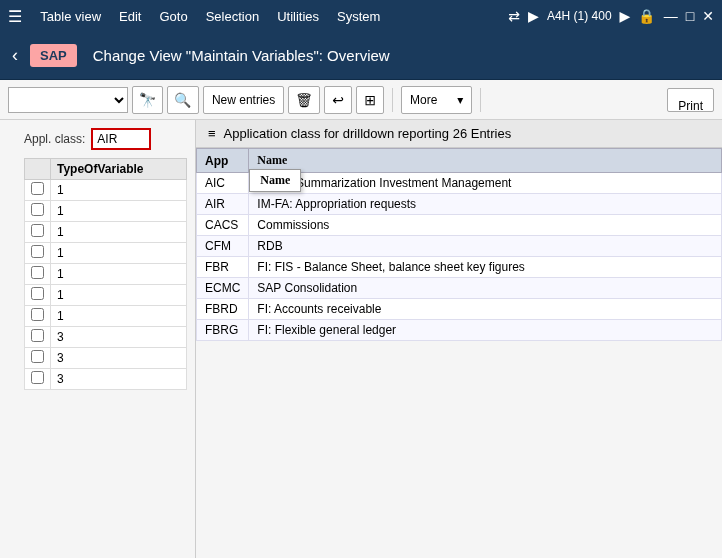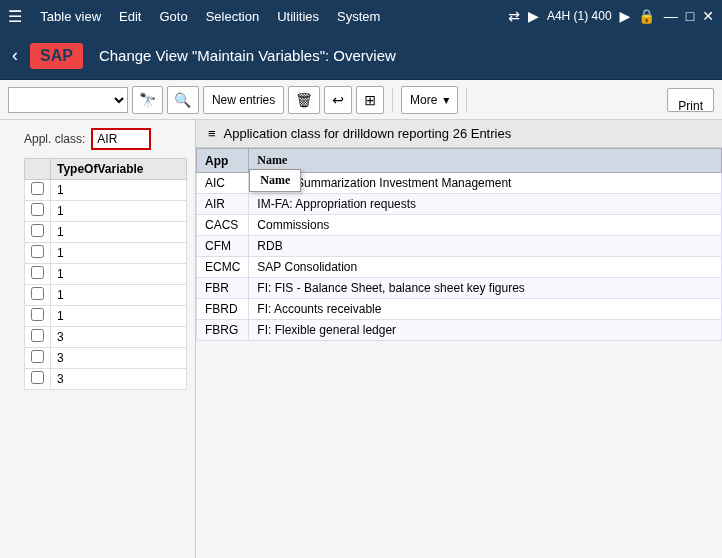--- a/index.html
+++ b/index.html
@@ -35,24 +35,24 @@
       padding: 0 12px;
       border-bottom: 1px solid #0f2b47;
     }
     .back-arrow {
       color: white;
       font-size: 18px;
       margin-right: 12px;
       cursor: pointer;
     }
     .sap-logo {
-      background: #ef4444;
+      background: #fca5a5;
       color: #1a3a5c;
       font-weight: bold;
-      font-size: 16px;
+      font-size: 13px;
       padding: 4px 10px;
       border-radius: 3px;
       margin-right: 16px;
     }
     .header-title {
       color: white;
       font-size: 15px;
       font-weight: normal;
     }
 
@@ -92,21 +92,21 @@
       border: 1px solid #aaa;
       background: white;
       cursor: pointer;
       font-size: 12px;
       padding: 0 8px;
       border-radius: 2px;
     }
     .toolbar-more {
       display: flex;
       align-items: center;
-      gap: 6px;
+      gap: 20px;
       height: 28px;
       border: 1px solid #aaa;
       background: white;
       cursor: pointer;
       font-size: 12px;
       padding: 0 8px;
       border-radius: 2px;
     }
     .toolbar-separator { width: 1px; height: 24px; background: #ccc; margin: 0 4px; }
     .print-btn {
@@ -383,26 +383,26 @@
     </tr>
             <tr>
       <td>CACS</td>
       <td>Commissions</td>
     </tr>
             <tr>
       <td>CFM</td>
       <td>RDB</td>
     </tr>
             <tr>
+      <td>FBR</td>
+      <td>FI: FIS - Balance Sheet, balance sheet key figures</td>
+    </tr>
+            <tr>
       <td>ECMC</td>
       <td>SAP Consolidation</td>
-    </tr>
-            <tr>
-      <td>FBR</td>
-      <td>FI: FIS - Balance Sheet, balance sheet key figures</td>
     </tr>
             <tr>
       <td>FBRD</td>
       <td>FI: Accounts receivable</td>
     </tr>
             <tr>
       <td>FBRG</td>
       <td>FI: Flexible general ledger</td>
     </tr>
           </tbody>

